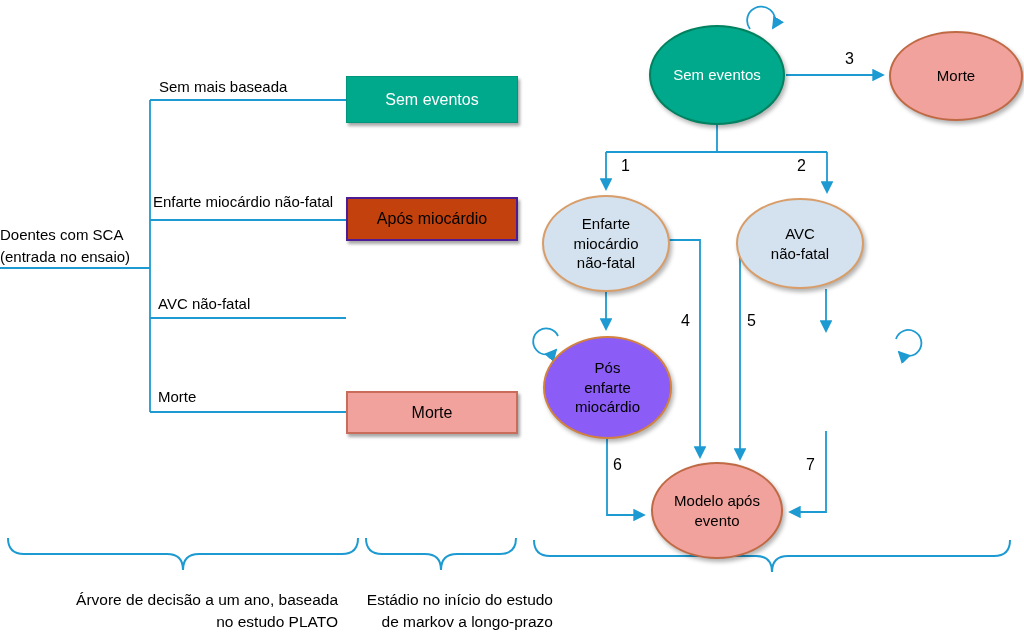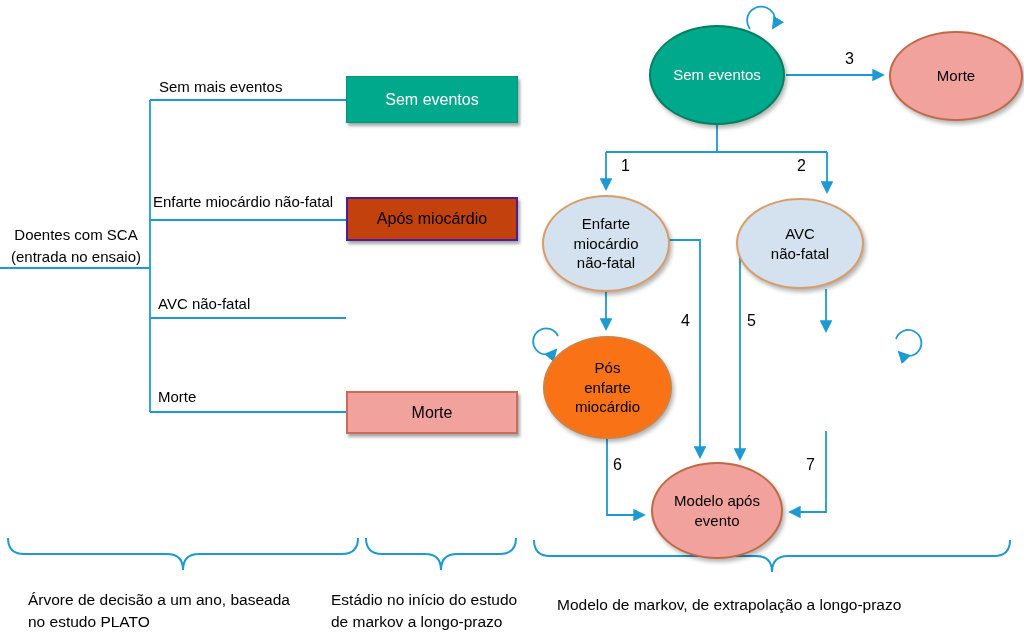--- a/index.html
+++ b/index.html
@@ -1,34 +1,34 @@
 <!DOCTYPE html>
 <html><head>
 <meta charset="utf-8">
 <style>
   * { margin:0; padding:0; box-sizing:border-box; }
   html,body { background:#fff; font-family:"Liberation Sans", sans-serif; color:#000; }
   .stage { position:relative; width:1024px; height:634px; background:#fff; overflow:hidden; }
   .stage svg { position:absolute; left:0; top:0; }
   .label { position:absolute; font-size:15px; white-space:pre-line; }
-  .root { width:152px; text-align:center; line-height:1.45; }
+  .root { width:152px; text-align:left; line-height:1.45; }
   .box { position:absolute; display:flex; align-items:center; justify-content:center;
          font-size:16px; box-shadow:2px 3px 3px rgba(0,0,0,.35); }
   .box.teal   { background:#00a98c; color:#fff; border:1px solid #00967b; }
   .box.orange { background:#c2410c; border:2px solid #4c1d95; }
   .box.pink   { background:#f2a29c; border:2px solid #c96c5c; }
   .ellipse { position:absolute; border-radius:50%; display:flex; align-items:center; justify-content:center;
              text-align:center; font-size:15px; line-height:1.3; white-space:pre-line;
              box-shadow:2px 3px 4px rgba(0,0,0,.3); }
   .ellipse.teal   { background:#00a98c; color:#fff; border:2px solid #00815f; }
   .ellipse.pink   { background:#f2a29c; border:2px solid #c06a45; }
   .ellipse.blue   { background:#d4e2ef; border:2px solid #d89d68; }
-  .ellipse.orange { background:#f97316; border:2px solid #d2813f; }
+  .ellipse.orange { background:#8b5cf6; border:2px solid #d2813f; }
   .num { position:absolute; font-size:16px; }
-  .caption { position:absolute; font-size:15.5px; text-align:left; white-space:pre-line; line-height:1.4; }
+  .caption { position:absolute; font-size:15.5px; text-align:right; white-space:pre-line; line-height:1.4; }
 </style>
 </head>
 <body>
 
 <div class="stage">
 
   <svg width="1024" height="634" viewBox="0 0 1024 634">
     <defs>
       <marker id="arr" viewBox="0 0 10 10" refX="8.5" refY="5" markerWidth="7" markerHeight="7" orient="auto-start-reverse">
         <path d="M0,0 L10,5 L0,10 z" fill="#1d9ad1"></path>
@@ -61,21 +61,21 @@
       <path d="M896 339 A13 13 0 1 1 899 352" marker-end="url(#arr)"></path>
 
       <path stroke-width="2" d="M8 538 Q8 554 24 554 L167 554 Q183 554 183 570 Q183 554 199 554 L342 554 Q358 554 358 538"></path>
       <path stroke-width="2" d="M366 538 Q366 554 382 554 L425 554 Q441 554 441 570 Q441 554 457 554 L500 554 Q516 554 516 538"></path>
       <path stroke-width="2" d="M534 540 Q534 556 550 556 L756 556 Q772 556 772 572 Q772 556 788 556 L994 556 Q1010 556 1010 540"></path>
     </g>
   </svg>
 
   <div class="label root" style="left:0;top:224px">Doentes com SCA
 (entrada no ensaio)</div>
-  <div class="label" style="left:159px;top:78px">Sem mais eventos</div>
+  <div class="label" style="left:159px;top:78px">Sem mais baseada</div>
   <div class="label" style="left:153px;top:193px">Enfarte miocárdio não-fatal</div>
   <div class="label" style="left:158px;top:295px">AVC não-fatal</div>
   <div class="label" style="left:158px;top:388px">Morte</div>
 
   <div class="box teal" style="left:346px;top:76px;width:172px;height:47px">Sem eventos</div>
   <div class="box orange" style="left:346px;top:197px;width:172px;height:44px">Após miocárdio</div>
   <div class="box pink" style="left:346px;top:391px;width:172px;height:43px">Morte</div>
 
   <div class="ellipse teal" style="left:649px;top:25px;width:136px;height:100px">Sem eventos</div>
   <div class="ellipse pink" style="left:889px;top:31px;width:134px;height:90px">Morte</div>
@@ -95,15 +95,14 @@
   <div class="num" style="left:845px;top:50px">3</div>
   <div class="num" style="left:681px;top:312px">4</div>
   <div class="num" style="left:747px;top:312px">5</div>
   <div class="num" style="left:613px;top:456px">6</div>
   <div class="num" style="left:806px;top:456px">7</div>
 
   <div class="caption" style="left:28px;top:589px;width:310px">Árvore de decisão a um ano, baseada
 no estudo PLATO</div>
   <div class="caption" style="left:331px;top:589px;width:222px">Estádio no início do estudo
 de markov a longo-prazo</div>
-  <div class="caption" style="left:557px;top:594px;width:432px">Modelo de markov, de extrapolação a longo-prazo</div>
 
 </div>
 
 </body></html>

